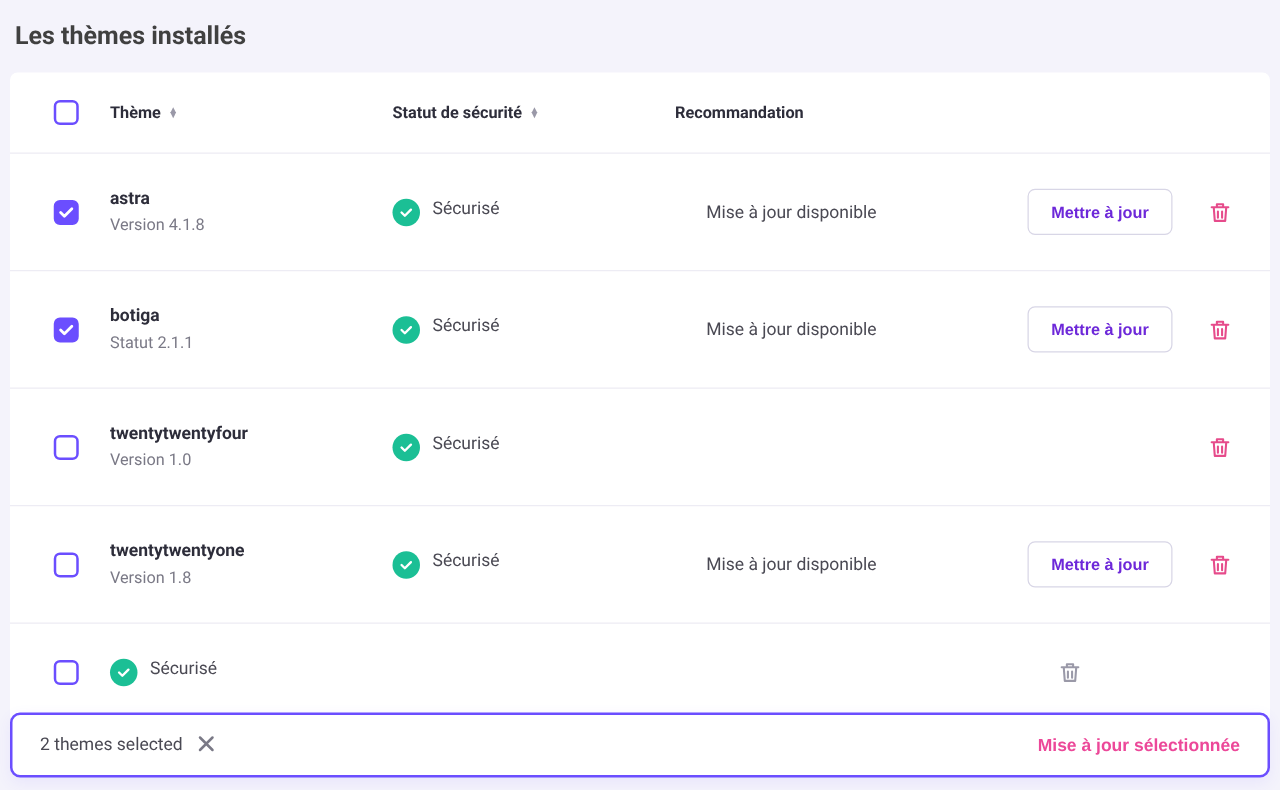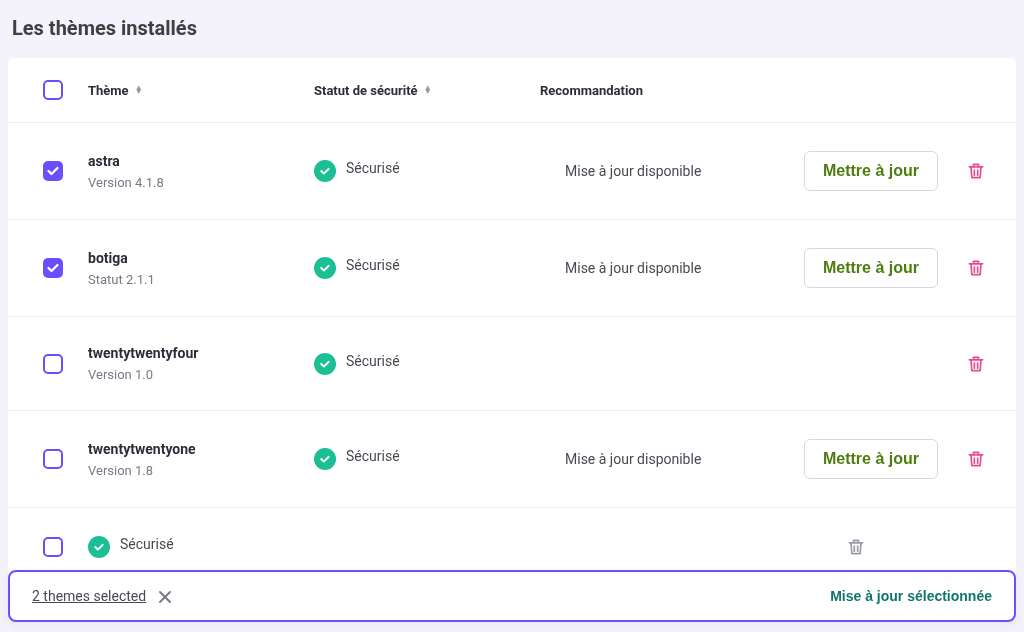--- a/index.html
+++ b/index.html
@@ -96,23 +96,23 @@
     width: 22px; height: 22px;
     background: #1bbf95;
     border-radius: 50%;
     display:flex; align-items:center; justify-content:center;
   }
   .status-icon svg { width:12px; height:12px; }
   .recommendation { color: #4a4953; margin-left: 25px; }
   .btn-update {
     border: 1px solid #d8d6e6;
     background: #fff;
-    color: #4d7c0f;
-    font-weight: 700;
-    font-size: 16px;
+    color: #6d28d9;
+    font-weight: 700;
+    font-size: 13px;
     padding: 10px 18px;
     border-radius: 6px;
     cursor: pointer;
     white-space: nowrap;
   }
   .col-action { display:flex; justify-content:flex-end; padding-right:8px;}
   .col-delete { display:flex; justify-content:center; }
   .trash {
     width: 20px; height: 20px;
     cursor: pointer;
@@ -133,24 +133,24 @@
     bottom: 10px;
     background: #fff;
     border: 2px solid #6b4eff;
     border-radius: 8px;
     padding: 16px 22px;
     display: flex;
     align-items: center;
     justify-content: space-between;
     box-shadow: 0 4px 12px rgba(107,78,255,0.08);
   }
-  .sel-left { display:flex; align-items:flex-end; gap:12px; color:#4a4953; font-size:14px;text-decoration:underline;}
+  .sel-left { display:flex; align-items:flex-start; gap:12px; color:#4a4953; font-size:14px;}
   .sel-close { cursor:pointer; color:#7a7986; display:flex; }
   .sel-action {
-    color: #0f766e;
+    color: #ec4899;
     font-weight: 700;
     font-size: 14px;
     cursor: pointer;
     background: none;
     border: none;
   }
 </style>
 </head>
 <body>
 

